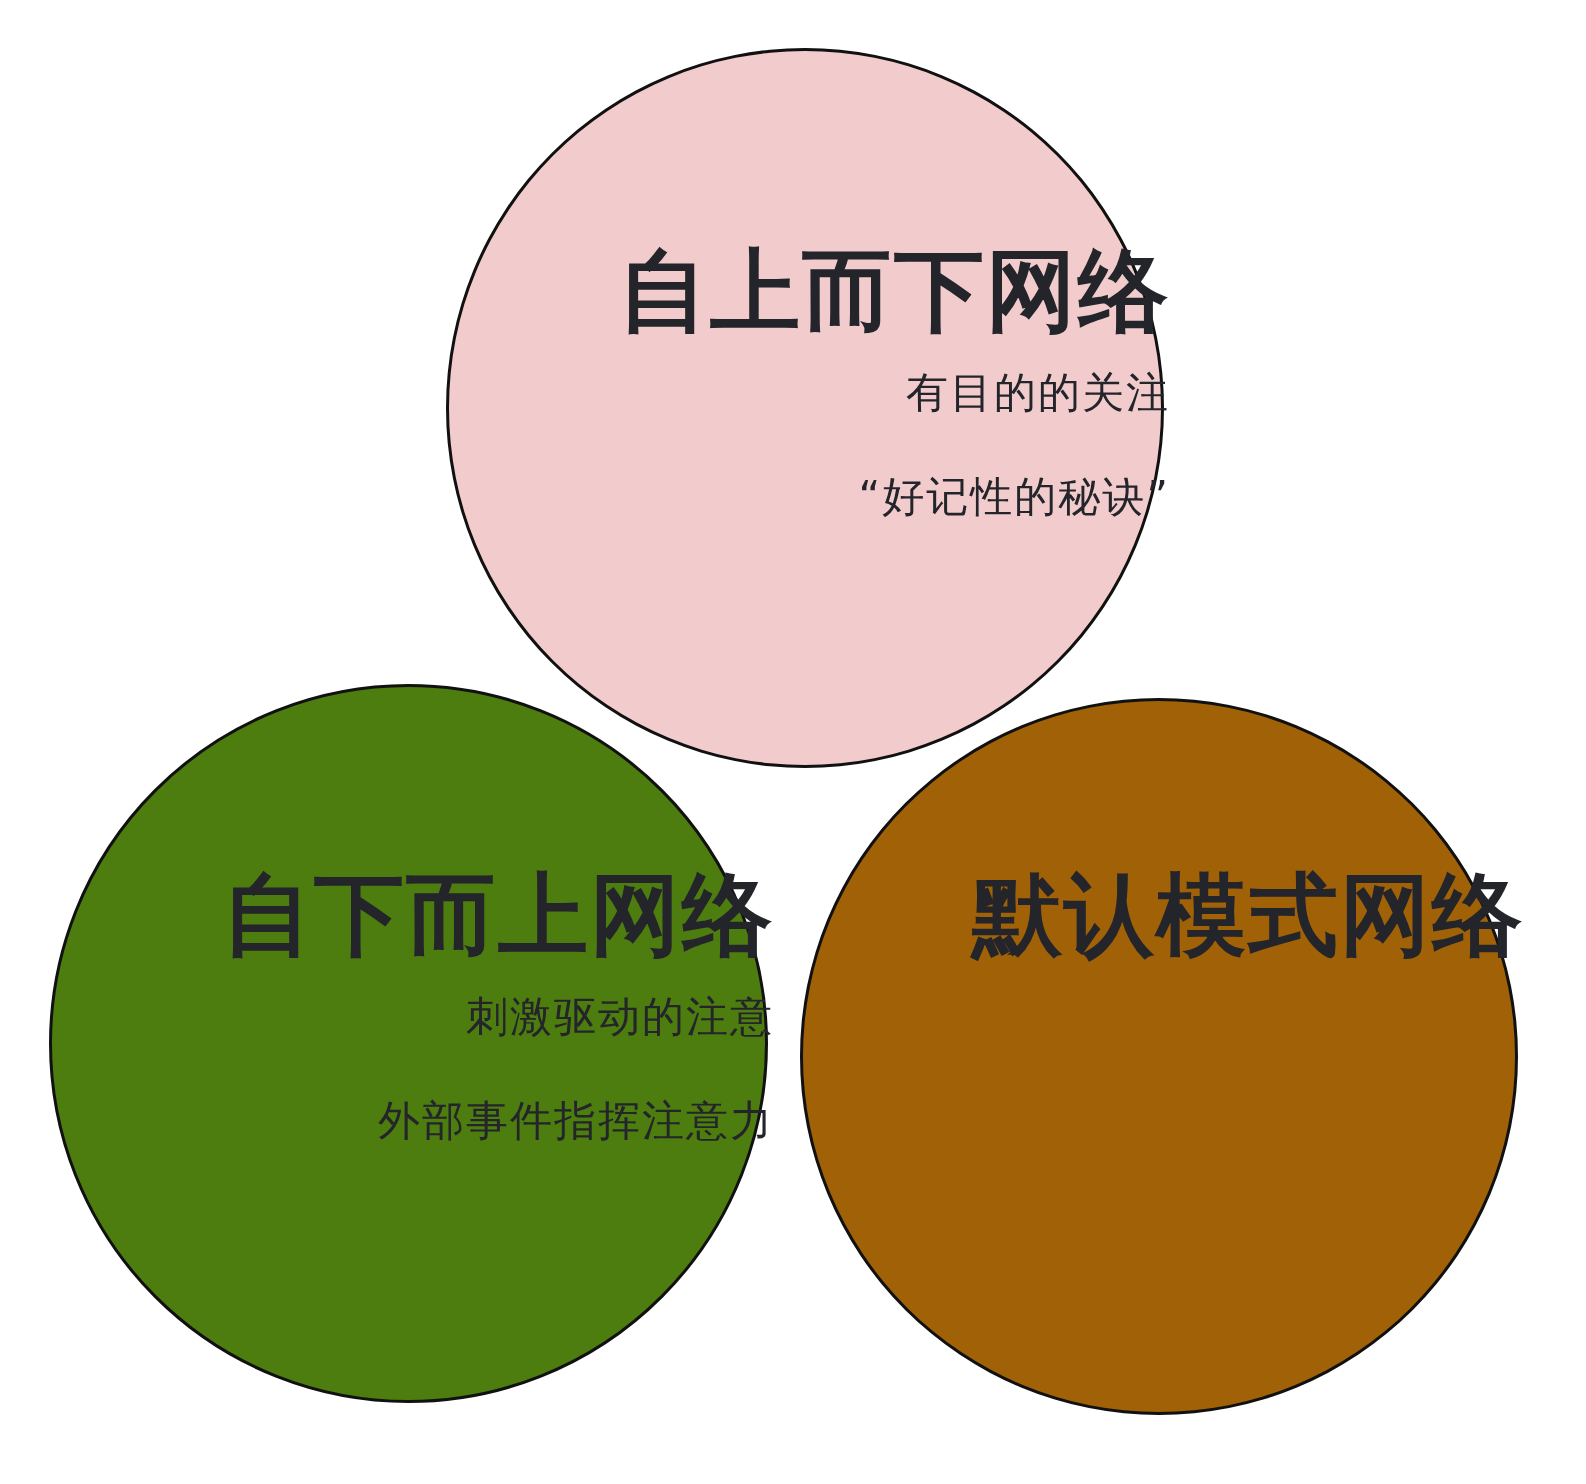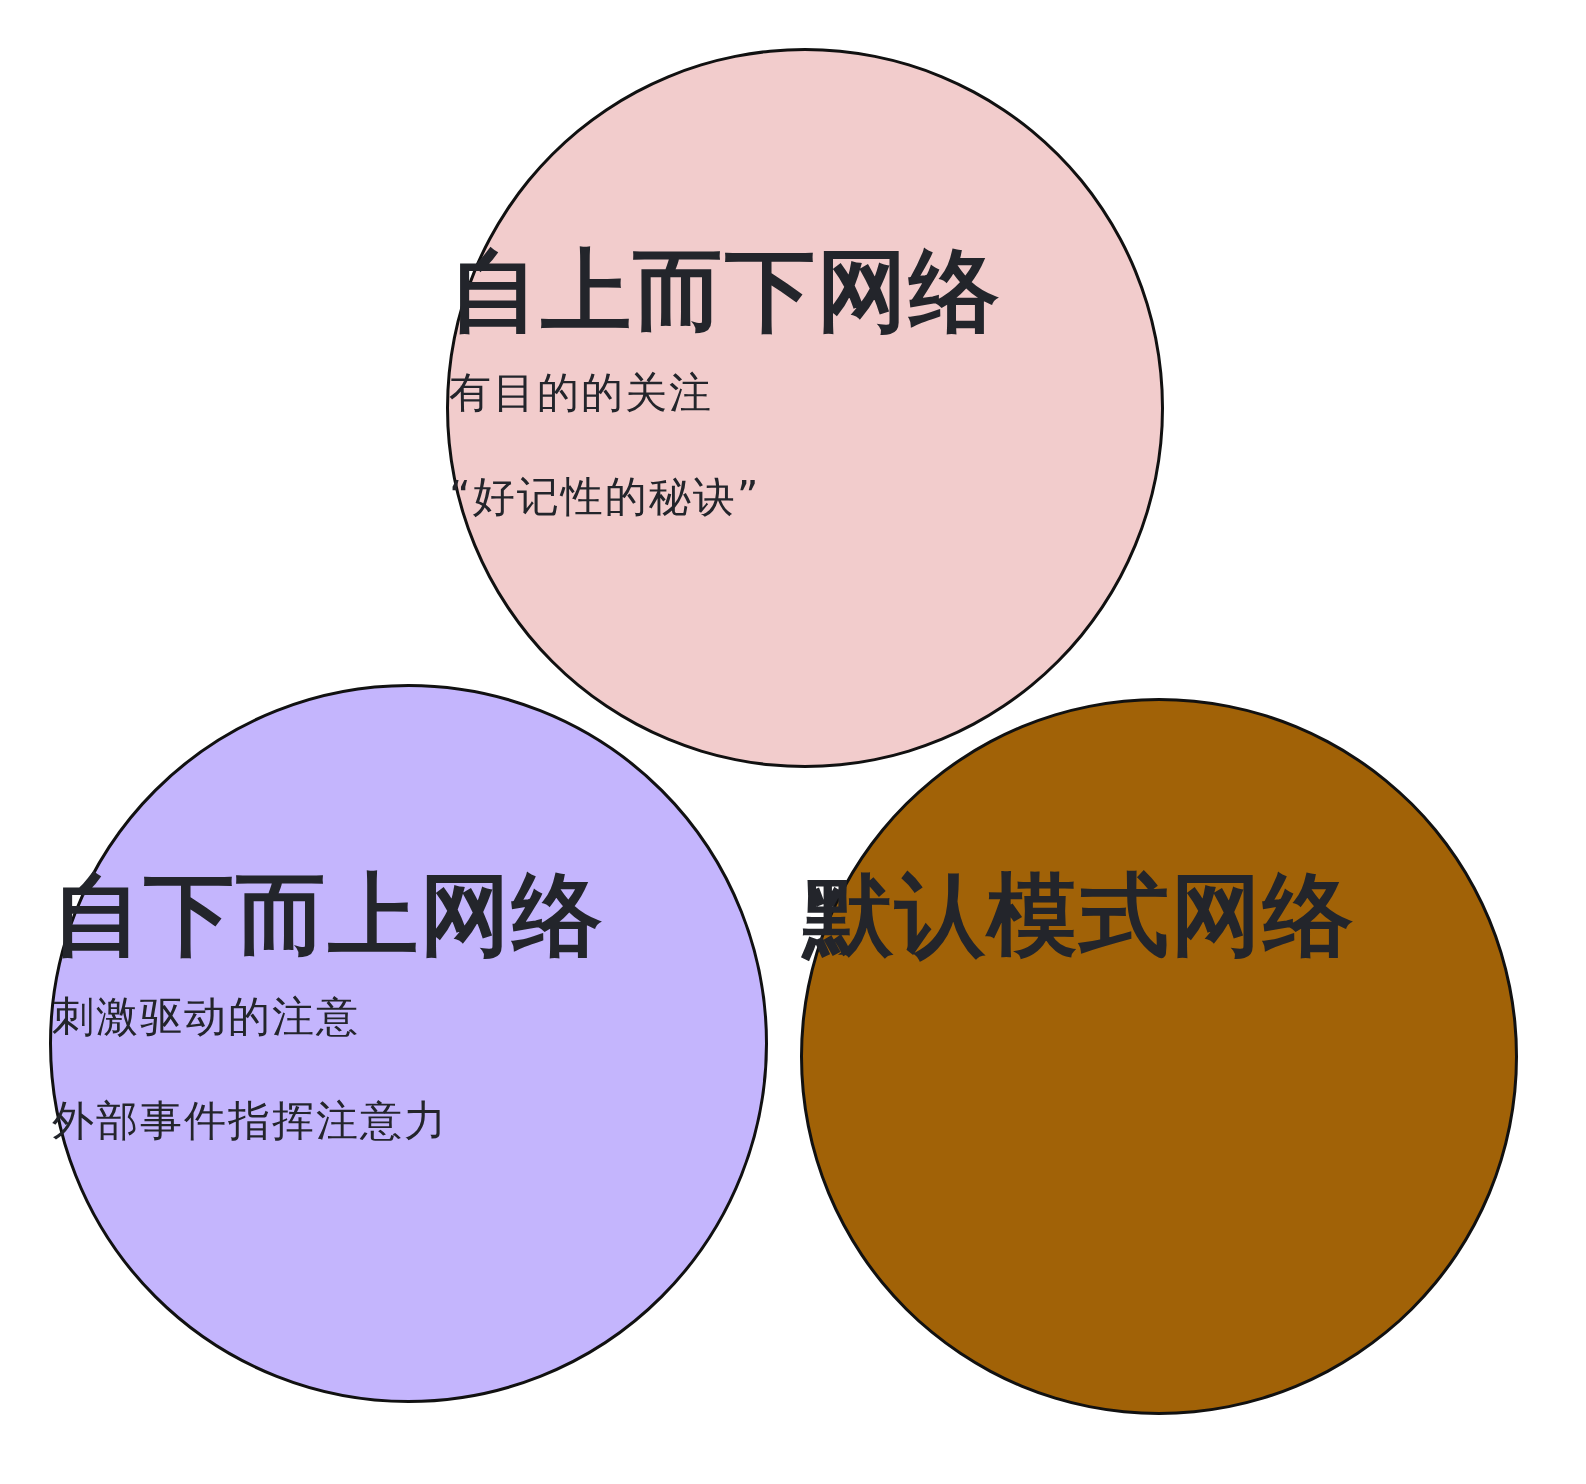--- a/index.html
+++ b/index.html
@@ -16,23 +16,23 @@
       color: #23252b;
     }
     .circle {
       position: absolute;
       border: 3px solid #111111;
       border-radius: 50%;
       box-sizing: border-box;
     }
     .circle-content {
       position: absolute;
-      left: 0;
+      left: 9px;
       width: 100%;
-      text-align: left;
+      text-align: right;
     }
     .title {
       display: block;
       font-weight: bold;
       font-size: 90px;
       line-height: 100px;
       letter-spacing: 2px;
       white-space: nowrap;
     }
     .line {
@@ -68,21 +68,21 @@
 <body style="color: rgb(35, 37, 43);">
 
 <div class="circle" id="circle-top" style="background: rgb(242, 204, 204); border-color: rgb(17, 17, 17);">
   <div class="circle-content">
     <span class="title">自上而下网络</span>
     <span class="line">有目的的关注</span>
     <span class="line">“好记性的秘诀”</span>
   </div>
 </div>
 
-<div class="circle" id="circle-left" style="background: #c4b5fd; border-color: rgb(17, 17, 17);">
+<div class="circle" id="circle-left" style="background: #4d7c0f; border-color: rgb(17, 17, 17);">
   <div class="circle-content">
     <span class="title">自下而上网络</span>
     <span class="line">刺激驱动的注意</span>
     <span class="line">外部事件指挥注意力</span>
   </div>
 </div>
 
 <div class="circle" id="circle-right" style="background: #a16207; border-color: rgb(17, 17, 17);">
   <div class="circle-content">
     <span class="title">默认模式网络</span>

